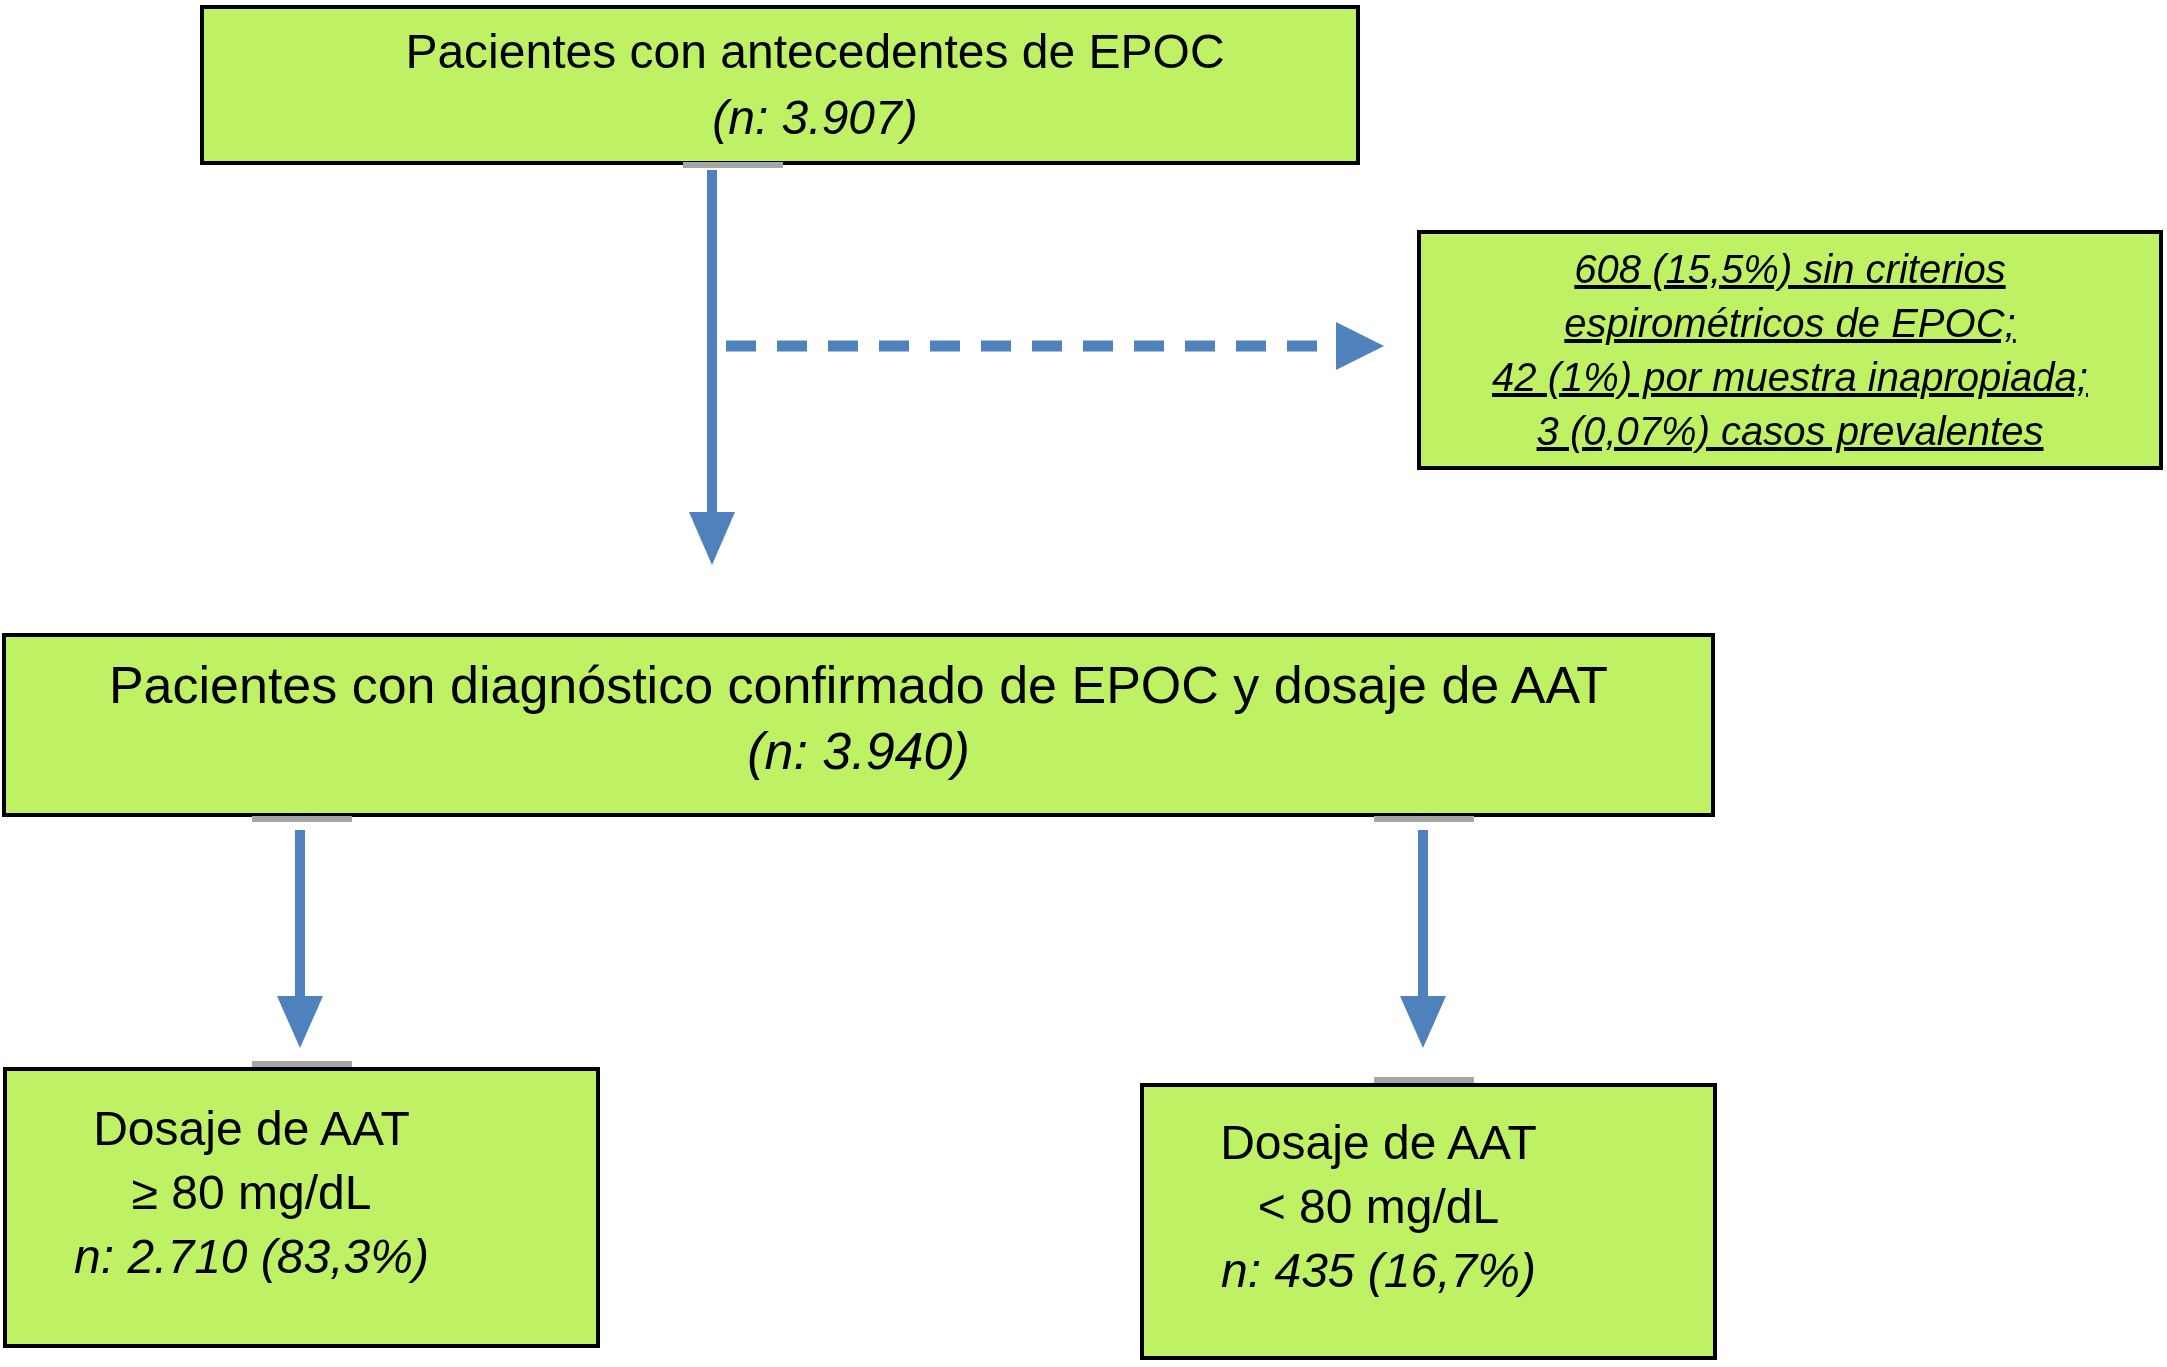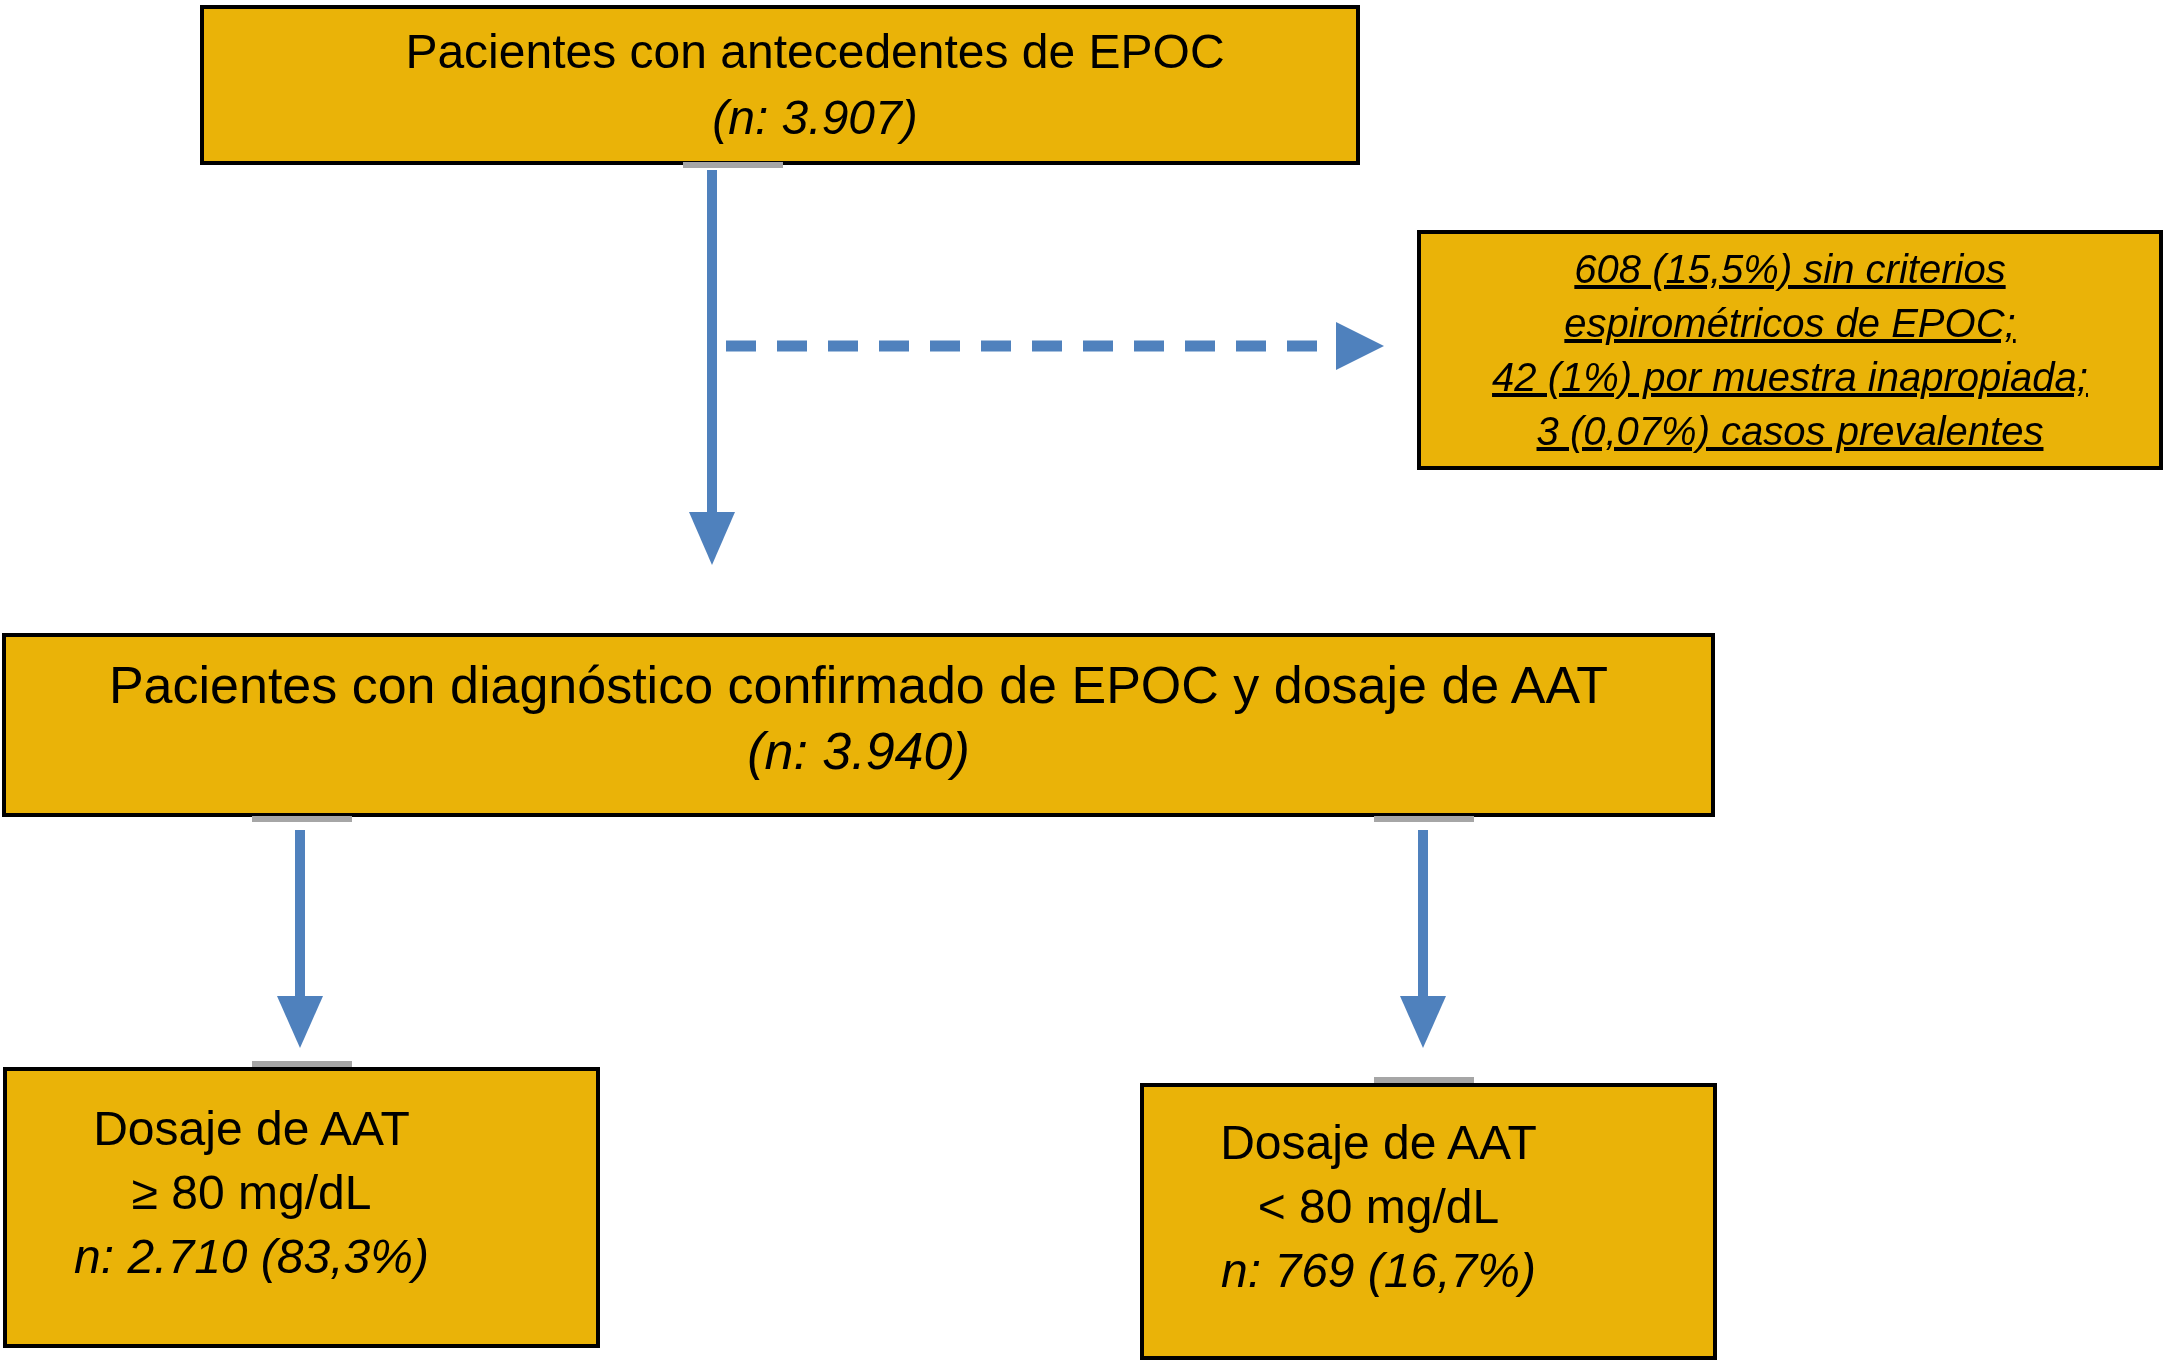--- a/index.html
+++ b/index.html
@@ -9,21 +9,21 @@
     height: 1367px;
     background: var(--bg, #ffffff);
     font-family: "Liberation Sans", "DejaVu Sans", sans-serif;
     color: #000000;
     overflow: hidden;
   }
   .box {
     position: absolute;
     box-sizing: border-box;
     border: 4px solid var(--border, #000000);
-    background: #eab308;
+    background: #bef264;
     display: flex;
     flex-direction: column;
     justify-content: center;
     align-items: center;
     text-align: center;
     z-index: 1;
   }
   .box .line { white-space: nowrap; }
   .italic { font-style: italic; }
 
@@ -108,16 +108,16 @@
 
   <div class="box box-normal">
     <div class="line">Dosaje de AAT</div>
     <div class="line">≥ 80 mg/dL</div>
     <div class="line italic">n: 2.710 (83,3%)</div>
   </div>
 
   <div class="box box-deficient">
     <div class="line">Dosaje de AAT</div>
     <div class="line">&lt; 80 mg/dL</div>
-    <div class="line italic">n: 769 (16,7%)</div>
+    <div class="line italic">n: 435 (16,7%)</div>
   </div>
 
 </div>
 
 </body></html>

